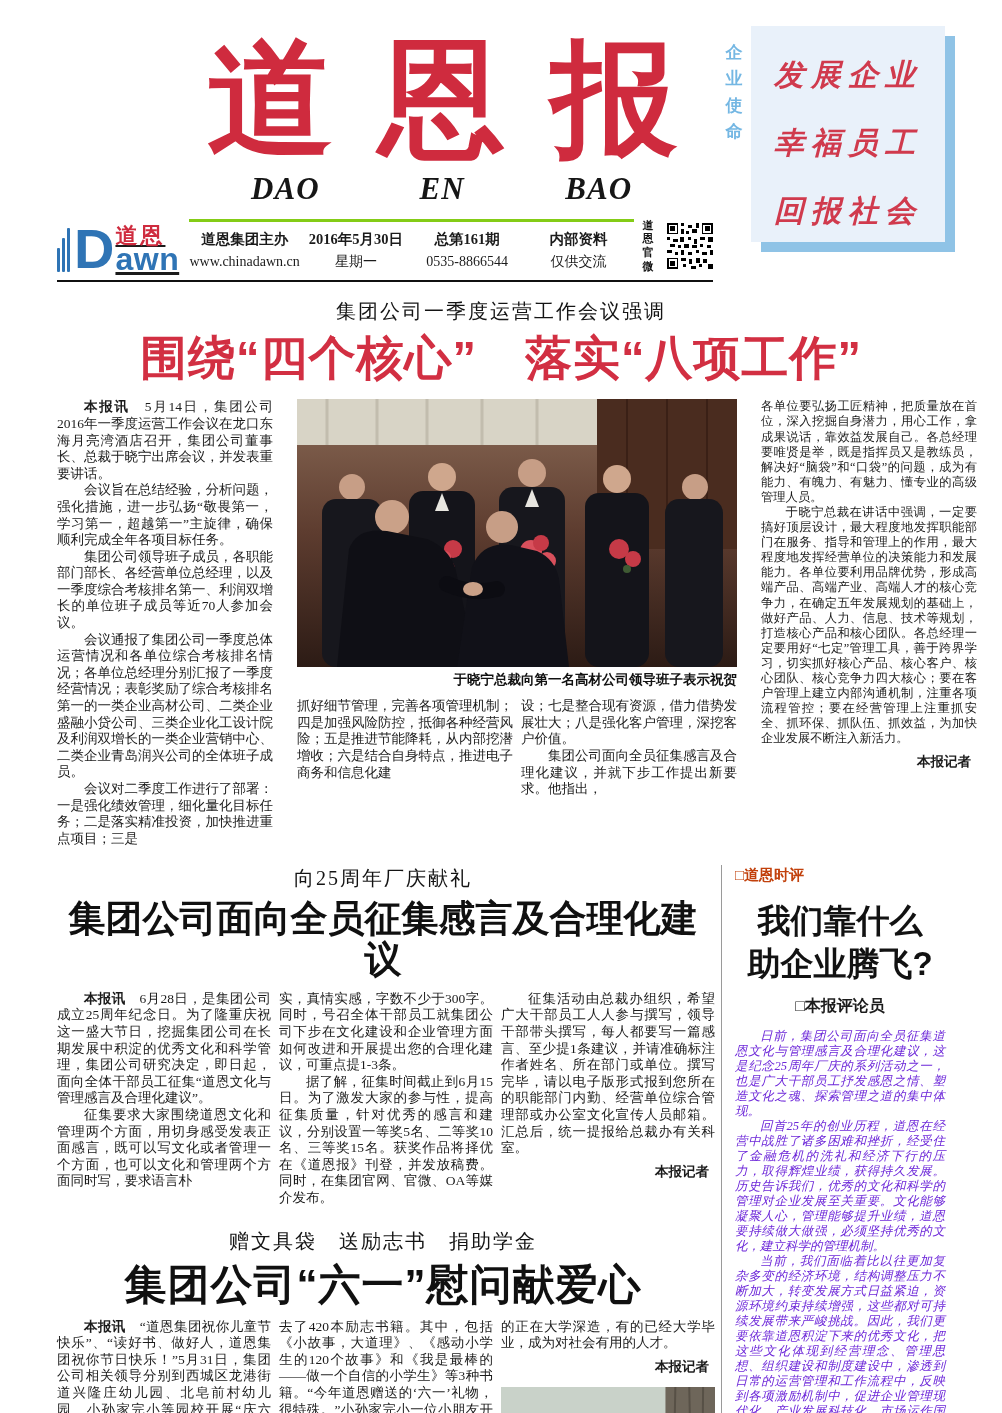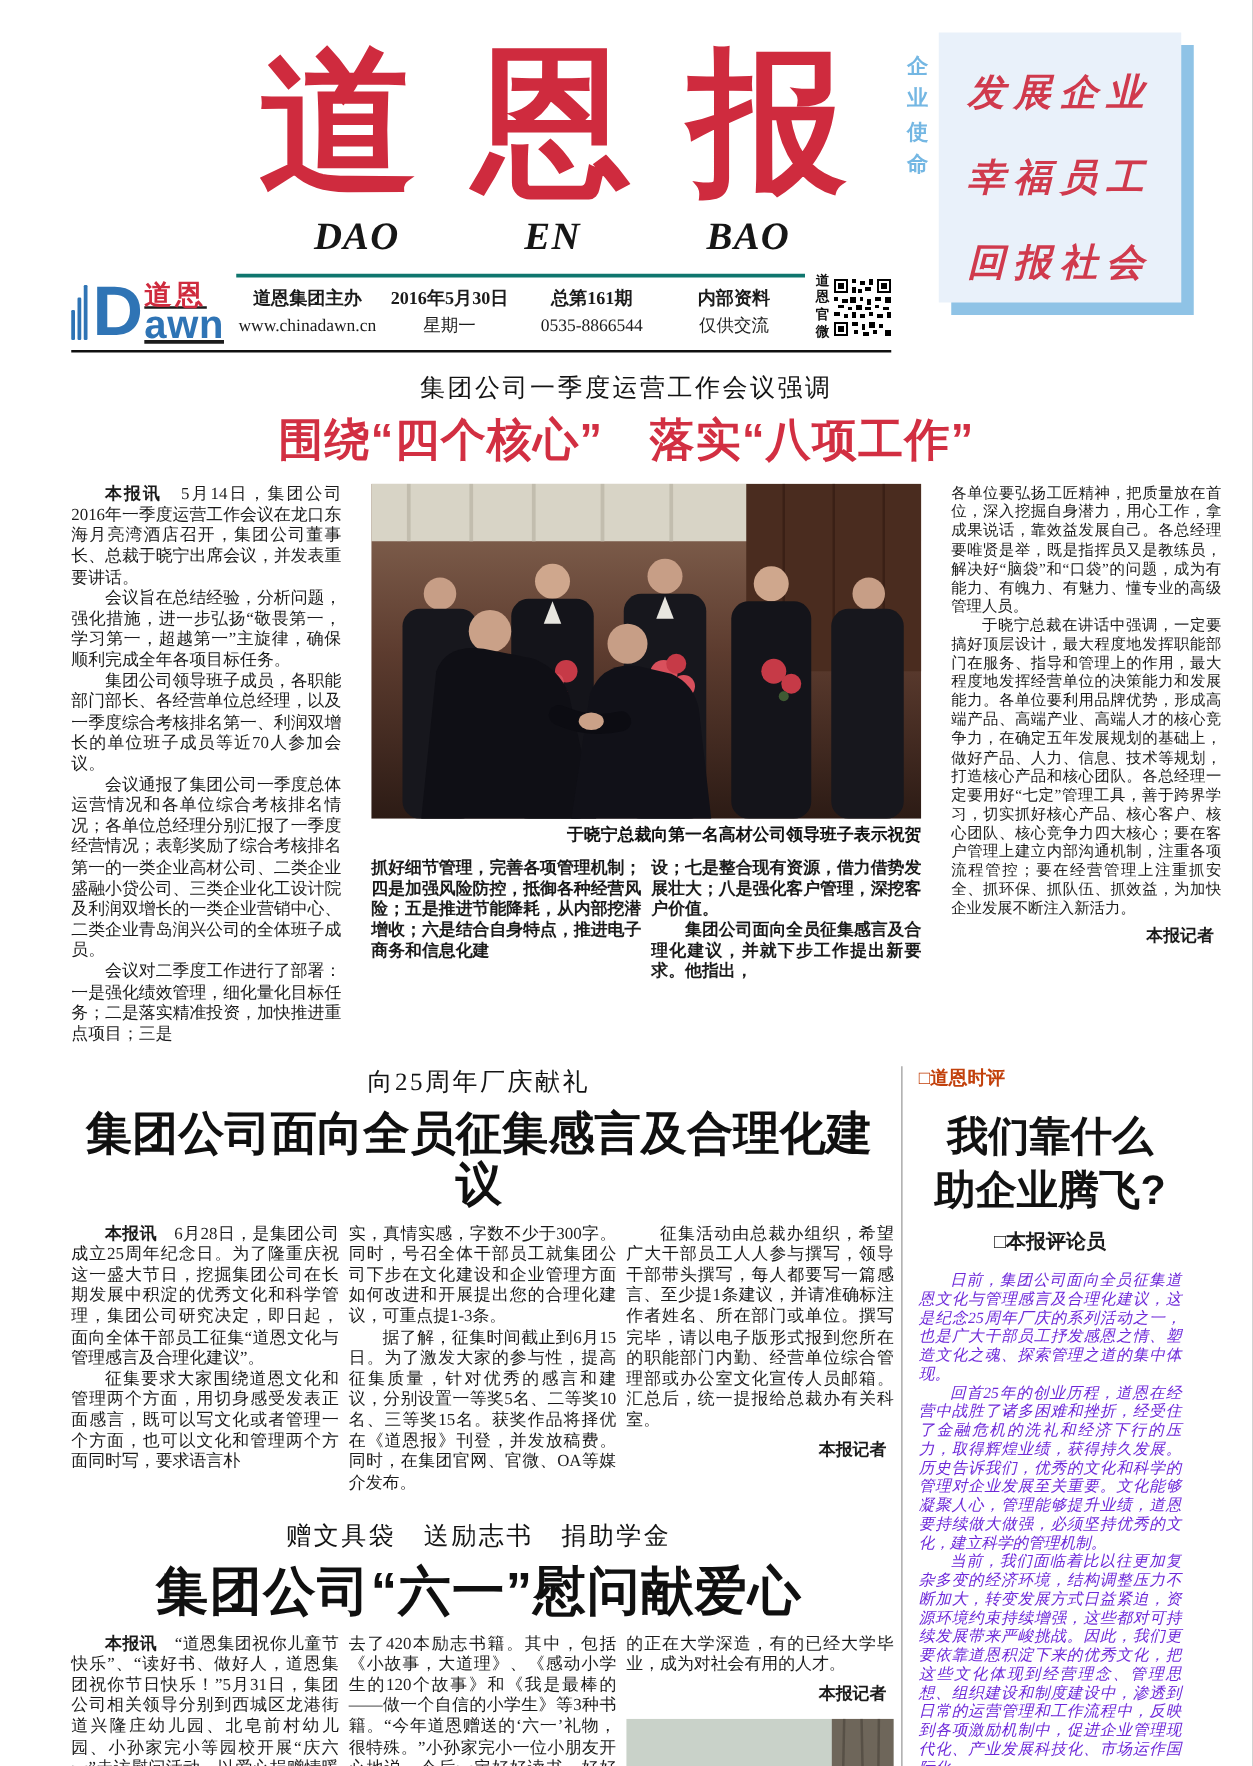--- a/index.html
+++ b/index.html
@@ -22,53 +22,53 @@
   .mh-pinyin span{flex:1;text-align:center;font:italic 900 31px var(--serif);letter-spacing:1px;color:#161616;}
   .mh-inforow{display:flex;align-items:flex-end;margin-top:12px;}
   .logo{width:132px;flex:none;display:flex;align-items:flex-end;padding-bottom:2px;}
   .logo-bars{display:flex;align-items:flex-end;margin-right:2px;}
   .logo-bars i{display:block;width:3px;background:var(--blue);margin-right:2px;border-radius:1px;}
   .logo-bars i:nth-child(1){height:24px;} .logo-bars i:nth-child(2){height:34px;} .logo-bars i:nth-child(3){height:44px;}
   .logo-d{font:900 56px/0.82 var(--sans);color:var(--blue);}
   .logo-right{display:flex;flex-direction:column;margin-left:1px;text-decoration:underline;}
   .logo-cn{color:var(--red);font:900 22px/1 var(--serif);letter-spacing:3px;}
   .logo-awn{color:var(--blue);font:900 32px/0.78 var(--sans);letter-spacing:0.5px;}
-  .infocols{flex:1;border-top:3px solid #0f766e;display:flex;padding:7px 0 2px;}
+  .infocols{flex:1;border-top:3px solid #84cc16;display:flex;padding:7px 0 2px;}
   .infocol{flex:1;text-align:center;}
   .infocol .t{font:bold 14.5px/1.5 var(--serif);}
   .infocol .b{font:14px/1.5 var(--serif);}
   .qr-wrap{display:flex;align-items:center;margin-left:8px;flex:none;}
   .vert{word-break:break-all;text-align:center;}
-  .qr-label{width:12px;font:bold 11px/1.25 var(--serif);margin-right:3px;color:#111;}
+  .qr-label{width:12px;font:bold 11px/1.25 var(--serif);margin-right:13px;color:#111;}
   .mh-rule{height:2px;background:#101010;margin-top:6px;}
   .mh-right{flex:1;display:flex;margin-left:12px;}
   .mission-label{width:18px;font:bold 17px/1.55 var(--sans);color:var(--lblue);margin-top:14px;letter-spacing:0;}
   .mission-panel{flex:1;margin-left:8px;height:216px;background:var(--panel);
                  box-shadow:10px 10px 0 var(--panelsh);padding-top:34px;text-align:center;}
   .mission-line{font:italic 900 30px/1 var(--serif);color:#d03a4d;letter-spacing:7px;margin-bottom:38px;}
 
   
   .kicker{text-align:center;font:20px/1.3 var(--serif);color:#141414;letter-spacing:2px;}
   .headline{text-align:center;font-family:var(--sans);font-weight:900;color:#101010;}
   .h-red{color:var(--red2);}
   .ncol{flex:none;font:13.5px/16.6px var(--serif);text-align:justify;color:var(--ink);}
   .ncol p{text-indent:2em;margin:0;}
   .ncol p.cont{text-indent:0;}
   .lede{font-family:var(--sans);font-weight:bold;}
   .byline{text-align:right;font:bold 13.5px/1.4 var(--sans);margin-top:6px;padding-right:6px;text-indent:0;}
   .photo-cap{font:bold 13.5px/1.4 var(--sans);text-align:right;margin-top:4px;color:#111;}
 
   
   .article1{margin-top:16px;}
-  .head1{font-size:36px;line-height:1.1;margin:8px 0 16px;letter-spacing:1px;}
+  .head1{font-size:47px;line-height:1.1;margin:8px 0 16px;letter-spacing:1px;}
   .a1-body{display:flex;gap:24px;}
   .a1-c1{width:216px;}
   .a1-mid{width:440px;flex:none;}
   .a1-midcols{display:flex;gap:8px;margin-top:8px;}
-  .a1-midcols .ncol{width:216px;font-weight:bold;}
+  .a1-midcols .ncol{width:216px;}
   .a1-c4{width:216px;font-size:12.3px;line-height:15.1px;}
   .photo1{display:block;width:440px;height:268px;}
 
   
   .lower{display:flex;margin-top:18px;}
   .lower-left{width:664px;flex:none;padding-right:12px;}
   .sidebar{flex:1;border-left:1px solid #9a9a9a;padding-left:13px;}
   .a-body3{display:flex;gap:8px;margin-top:10px;}
   .a-body3 .ncol{width:214px;}
   .head2{font-size:37px;line-height:1.1;margin:8px 0 4px;}

